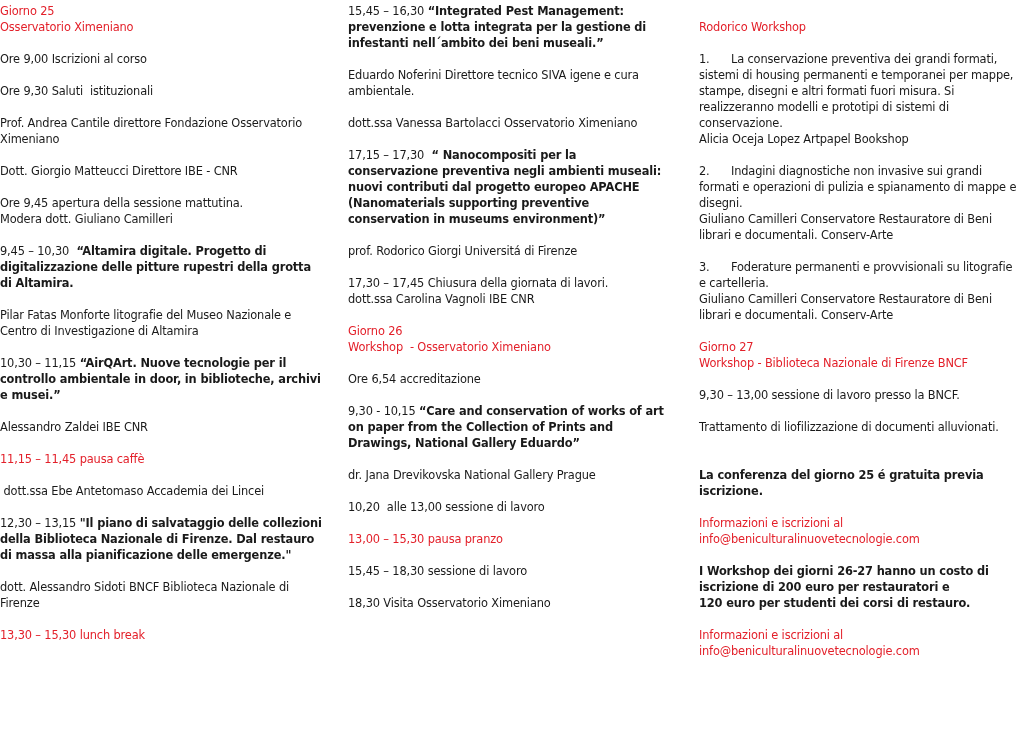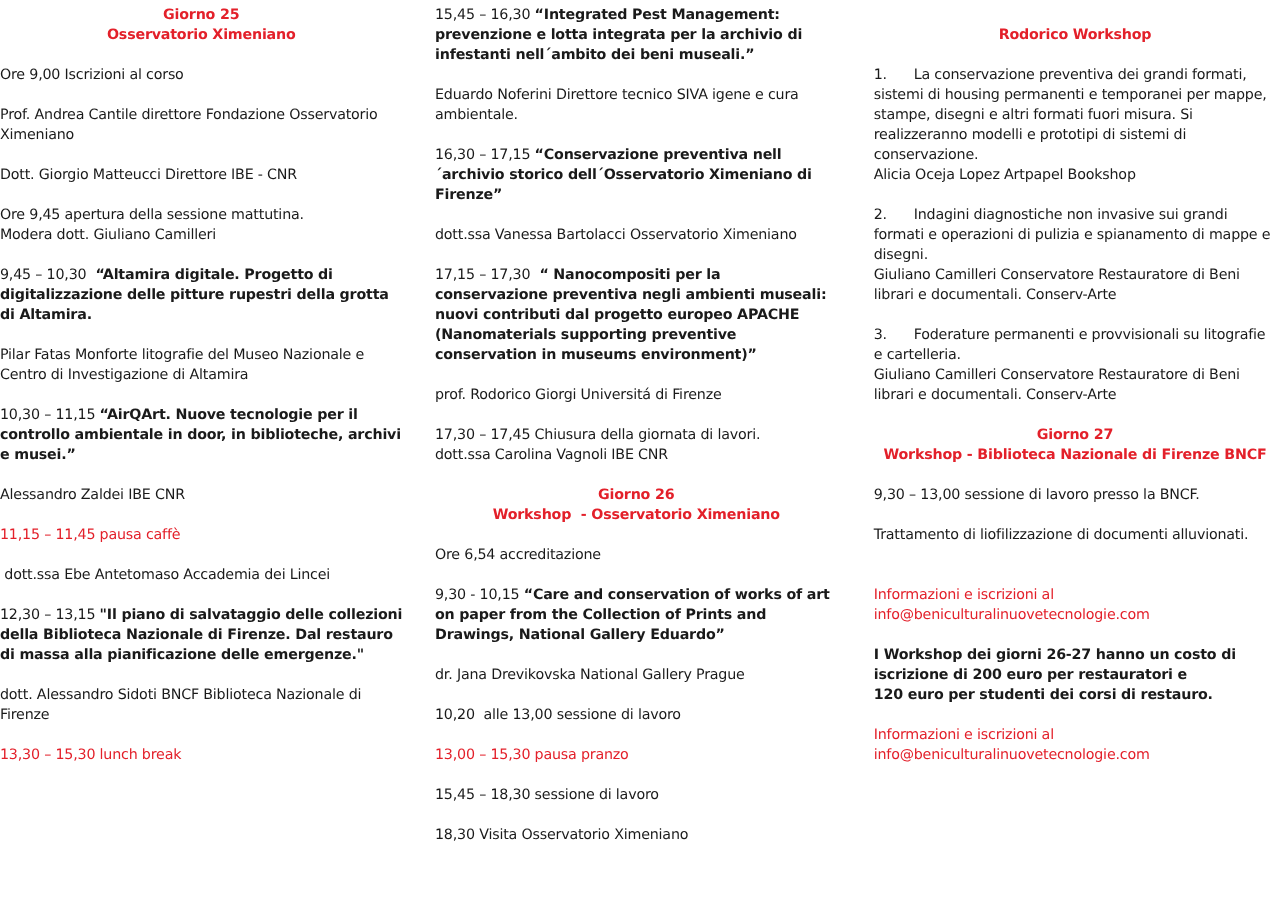--- a/index.html
+++ b/index.html
@@ -8,52 +8,52 @@
     font-family: "DejaVu Sans", sans-serif; color: #1a1a1a;
     font-size: 11.4px; line-height: 16px; letter-spacing: -0.15px;
   }
   .col { position: absolute; top: 3px; }
   #col1 { left: 0px; width: 322px; }
   #col2 { left: 348px; width: 322px; }
   #col3 { left: 699px; width: 322px; }
   .p { margin: 0 0 16px 0; white-space: pre-wrap; }
   .b { font-weight: bold; }
   .red { color: #e3202a; }
-  .title { font-weight: bold; color: #e3202a; text-align: center; margin: 0 0 16px 0; white-space: pre-wrap; }
+  .title { font-weight: normal; color: #e3202a; text-align: left; margin: 0 0 16px 0; white-space: pre-wrap; }
   .num { display: inline-block; width: 32px; }
   .sp { height: 16px; }
   a { text-decoration: none; color: inherit; }
 </style>
 </head>
 <body>
 
 <div class="col" id="col1">
   <div class="title"><span>Giorno 25</span>
 <span>Osservatorio Ximeniano</span></div>
 
   <p class="p">Ore 9,00 Iscrizioni al corso</p>
+  <p class="p">Ore 9,30 Saluti  istituzionali</p>
   <p class="p">Prof. Andrea Cantile direttore Fondazione Osservatorio Ximeniano</p>
   <p class="p">Dott. Giorgio Matteucci Direttore IBE - CNR</p>
   <p class="p">Ore 9,45 apertura della sessione mattutina.
 Modera dott. Giuliano Camilleri</p>
   <p class="p"><span>9,45 – 10,30 </span><span class="b"> “Altamira digitale. Progetto di digitalizzazione delle pitture rupestri della grotta di Altamira.</span></p>
   <p class="p">Pilar Fatas Monforte litografie del Museo Nazionale e Centro di Investigazione di Altamira</p>
   <p class="p"><span>10,30 – 11,15 </span><span class="b">“AirQArt. Nuove tecnologie per il controllo ambientale in door, in biblioteche, archivi e musei.”</span></p>
   <p class="p">Alessandro Zaldei IBE CNR</p>
   <p class="p red">11,15 – 11,45 pausa caffè</p>
   <p class="p"> dott.ssa Ebe Antetomaso Accademia dei Lincei</p>
   <p class="p"><span>12,30 – 13,15 </span><span class="b">"Il piano di salvataggio delle collezioni della Biblioteca Nazionale di Firenze. Dal restauro di massa alla pianificazione delle emergenze."</span></p>
   <p class="p">dott. Alessandro Sidoti BNCF Biblioteca Nazionale di Firenze</p>
   <p class="p red">13,30 – 15,30 lunch break</p>
 </div>
 
 <div class="col" id="col2">
-  <p class="p"><span>15,45 – 16,30 </span><span class="b">“Integrated Pest Management: prevenzione e lotta integrata per la archivio di infestanti nell´ambito dei beni museali.”</span></p>
+  <p class="p"><span>15,45 – 16,30 </span><span class="b">“Integrated Pest Management: prevenzione e lotta integrata per la gestione di infestanti nell´ambito dei beni museali.”</span></p>
   <p class="p">Eduardo Noferini Direttore tecnico SIVA igene e cura ambientale.</p>
-  <p class="p"><span>16,30 – 17,15 </span><span class="b">“Conservazione preventiva nell´archivio storico dell´Osservatorio Ximeniano di Firenze”</span></p>
   <p class="p">dott.ssa Vanessa Bartolacci Osservatorio Ximeniano</p>
   <p class="p"><span>17,15 – 17,30 </span><span class="b"> “ Nanocompositi per la conservazione preventiva negli ambienti museali: nuovi contributi dal progetto europeo APACHE (Nanomaterials supporting preventive conservation in museums environment)”</span></p>
   <p class="p">prof. Rodorico Giorgi Universitá di Firenze</p>
   <p class="p">17,30 – 17,45 Chiusura della giornata di lavori.
 dott.ssa Carolina Vagnoli IBE CNR</p>
 
   <div class="title"><span>Giorno 26</span>
 <span>Workshop  - Osservatorio Ximeniano</span></div>
 
   <p class="p">Ore 6,54 accreditazione</p>
@@ -73,18 +73,19 @@
   <p class="p"><span class="num">2.</span><span>Indagini diagnostiche non invasive sui grandi formati e operazioni di pulizia e spianamento di mappe e disegni.</span><br><span>Giuliano Camilleri Conservatore Restauratore di Beni librari e documentali. Conserv-Arte</span></p>
   <p class="p"><span class="num">3.</span><span>Foderature permanenti e provvisionali su litografie e cartelleria.</span><br><span>Giuliano Camilleri Conservatore Restauratore di Beni librari e documentali. Conserv-Arte</span></p>
 
   <div class="title"><span>Giorno 27</span>
 <span>Workshop - Biblioteca Nazionale di Firenze BNCF</span></div>
 
   <p class="p">9,30 – 13,00 sessione di lavoro presso la BNCF.</p>
   <p class="p">Trattamento di liofilizzazione di documenti alluvionati.</p>
   <div class="sp"></div>
 
+  <p class="p b">La conferenza del giorno 25 é gratuita previa iscrizione.</p>
   <p class="p red"><span>Informazioni e iscrizioni al</span><br><a>info@beniculturalinuovetecnologie.com</a></p>
   <p class="p b">I Workshop dei giorni 26-27 hanno un costo di
 iscrizione di 200 euro per restauratori e
 120 euro per studenti dei corsi di restauro.</p>
   <p class="p red"><span>Informazioni e iscrizioni al</span><br><a>info@beniculturalinuovetecnologie.com</a></p>
 </div>
 
 </body></html>

